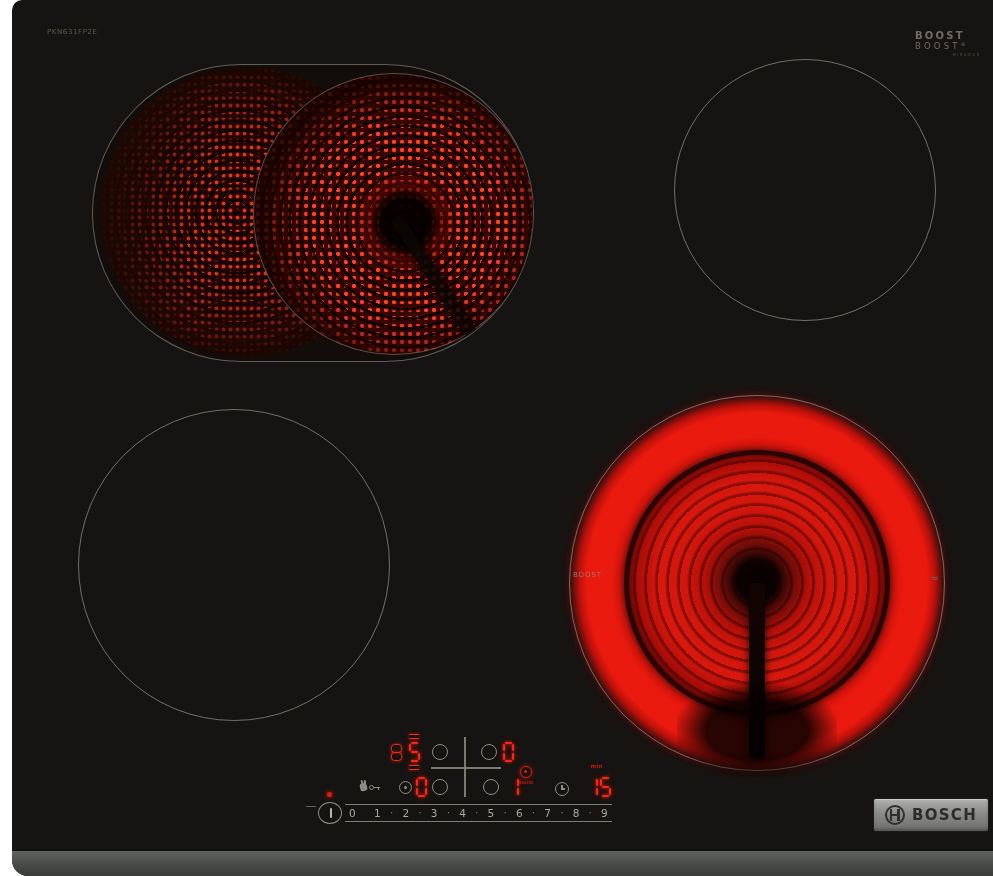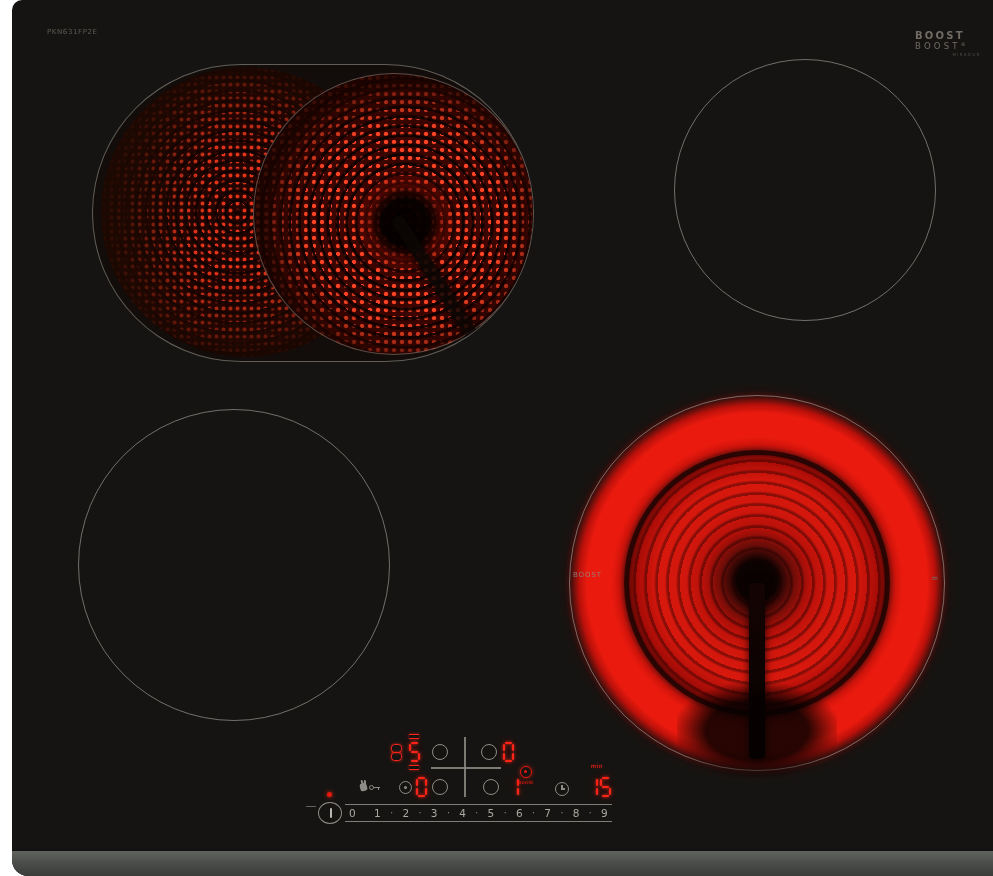--- a/index.html
+++ b/index.html
@@ -282,15 +282,23 @@
         <span class="sl-num">6</span>
         <span class="sl-dot">·</span>
         <span class="sl-num">7</span>
         <span class="sl-dot">·</span>
         <span class="sl-num">8</span>
         <span class="sl-dot">·</span>
         <span class="sl-num">9</span>
       </div>
   </div>
 
+  <div class="badge">
+    <span class="bosch-symbol">
+      <span class="v1"></span>
+        <span class="v2"></span>
+        <span class="hb"></span>
+    </span>
+    <span class="badge-text">BOSCH</span>
+  </div>
 
   <div class="trim"></div>
 </div>
 
 </body></html>

